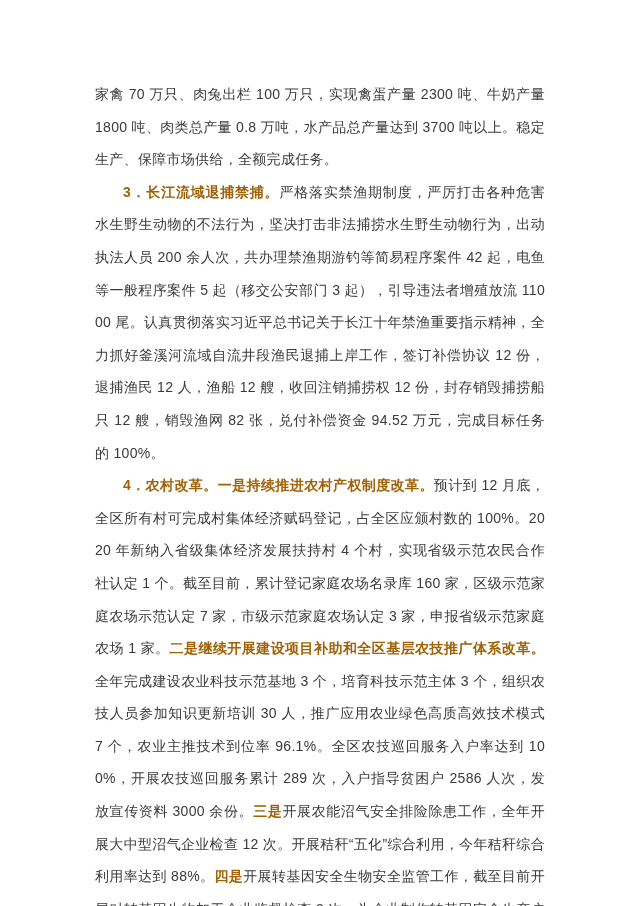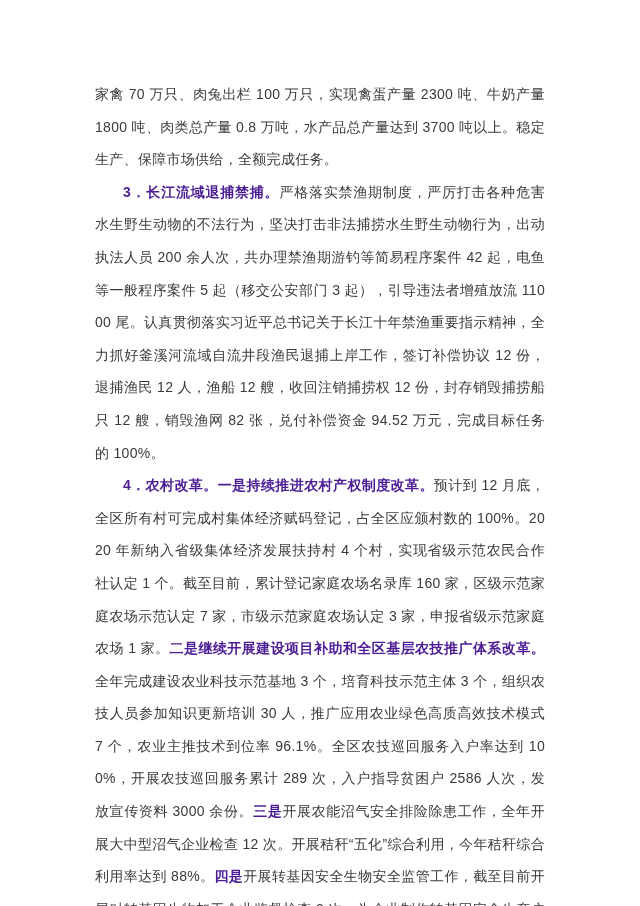--- a/index.html
+++ b/index.html
@@ -27,21 +27,21 @@
     color: #3a3a3a;
     text-align: justify;
     letter-spacing: 0.3px;
     word-break: break-all;
   }
   .para.indent {
     text-indent: 2em;
   }
   .run-bold {
     font-weight: 700;
-    color: #4c1d95;
+    color: #a16207;
   }
 </style>
 </head>
 <body>
 
 <div class="page">
   <div id="doc-body">
       <p class="para"><span class="run">家禽 70 万只、肉兔出栏 100 万只，实现禽蛋产量 2300 吨、牛奶产量 1800 吨、肉类总产量 0.8 万吨，水产品总产量达到 3700 吨以上。稳定生产、保障市场供给，全额完成任务。</span></p>
       <p class="para indent"><span class="run-bold">3．长江流域退捕禁捕。</span><span class="run">严格落实禁渔期制度，严厉打击各种危害水生野生动物的不法行为，坚决打击非法捕捞水生野生动物行为，出动执法人员 200 余人次，共办理禁渔期游钓等简易程序案件 42 起，电鱼等一般程序案件 5 起（移交公安部门 3 起），引导违法者增殖放流 11000 尾。认真贯彻落实习近平总书记关于长江十年禁渔重要指示精神，全力抓好釜溪河流域自流井段渔民退捕上岸工作，签订补偿协议 12 份，退捕渔民 12 人，渔船 12 艘，收回注销捕捞权 12 份，封存销毁捕捞船只 12 艘，销毁渔网 82 张，兑付补偿资金 94.52 万元，完成目标任务的 100%。</span></p>
       <p class="para indent"><span class="run-bold">4．农村改革。一是持续推进农村产权制度改革。</span><span class="run">预计到 12 月底，全区所有村可完成村集体经济赋码登记，占全区应颁村数的 100%。2020 年新纳入省级集体经济发展扶持村 4 个村，实现省级示范农民合作社认定 1 个。截至目前，累计登记家庭农场名录库 160 家，区级示范家庭农场示范认定 7 家，市级示范家庭农场认定 3 家，申报省级示范家庭农场 1 家。</span><span class="run-bold">二是继续开展建设项目补助和全区基层农技推广体系改革。</span><span class="run">全年完成建设农业科技示范基地 3 个，培育科技示范主体 3 个，组织农技人员参加知识更新培训 30 人，推广应用农业绿色高质高效技术模式 7 个，农业主推技术到位率 96.1%。全区农技巡回服务入户率达到 100%，开展农技巡回服务累计 289 次，入户指导贫困户 2586 人次，发放宣传资料 3000 余份。</span><span class="run-bold">三是</span><span class="run">开展农能沼气安全排险除患工作，全年开展大中型沼气企业检查 12 次。开展秸秆“五化”综合利用，今年秸秆综合利用率达到 88%。</span><span class="run-bold">四是</span><span class="run">开展转基因安全生物安全监管工作，截至目前开展对转基因生物加工企业监督检查 3 次，为企业制作转基因安全生产户外广告标牌 6 副。</span></p>

